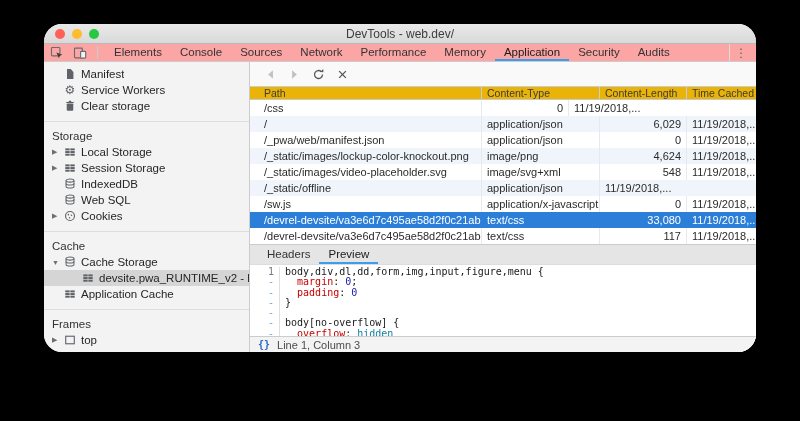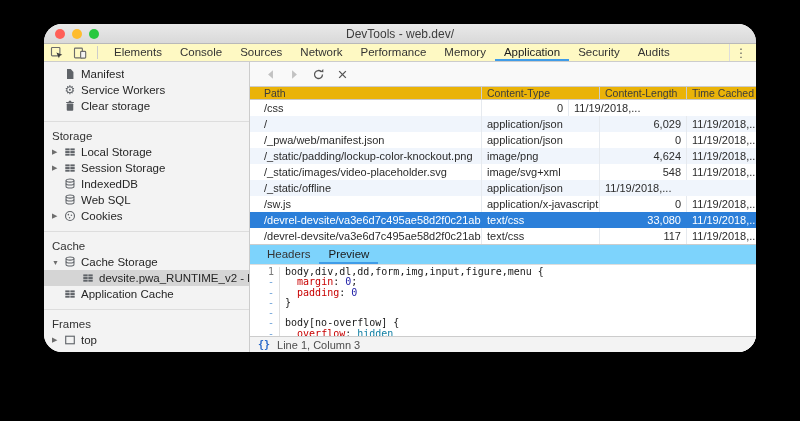--- a/index.html
+++ b/index.html
@@ -7,21 +7,21 @@
   *{box-sizing:border-box;}
   #window{position:absolute;left:44px;top:24px;width:712px;height:328px;border-radius:18px;
     background:#fff;overflow:hidden;box-shadow:0 14px 34px rgba(0,0,0,.65);display:flex;flex-direction:column;}
   
   .titlebar{height:20px;flex:none;background:linear-gradient(#e9e9e9,#d9d9d9);border-bottom:1px solid #b9b9b9;
     position:relative;display:flex;align-items:center;justify-content:center;font-size:12px;color:#3d3d3d;}
   .lights{position:absolute;left:11px;top:5px;display:flex;gap:7px;}
   .light{width:10px;height:10px;border-radius:50%;}
   .light.red{background:#ff5f57}.light.yellow{background:#febc2e}.light.green{background:#28c840}
   
-  .tabbar{height:18px;flex:none;background:#fef9c3;border-bottom:1px solid #ccc;display:flex;align-items:stretch;
+  .tabbar{height:18px;flex:none;background:#fca5a5;border-bottom:1px solid #ccc;display:flex;align-items:stretch;
     font-size:11.5px;color:#333;position:relative;}
   .tb-icons{display:flex;align-items:center;padding:0 5px;gap:7px;}
   .tb-btn{width:16px;height:15px;display:flex;align-items:center;justify-content:center;}
   .tb-btn svg{width:14px;height:14px;display:block;}
   .tb-sep{width:1px;height:13px;background:#ccc;margin:0 2px;align-self:center;}
   .tabs{display:flex;align-items:stretch;}
   .tab{padding:0 9px;display:flex;align-items:center;cursor:default;border-bottom:2px solid transparent;}
   .tab.active{border-bottom-color:#3f9ce8;color:#1a1a1a;}
   .more{position:absolute;right:4px;top:0;height:100%;display:flex;align-items:center;padding:0 5px;
     color:#5f5f5f;font-size:12px;border-left:1px solid #ddd;}
@@ -57,21 +57,21 @@
   .grow{height:16px;display:flex;background:#fff;color:#2b2b2b;}
   .grow.alt{background:#f0f5fc;}
   .grow.selected{background:#2b7fd9;color:#fff;}
   .cell{padding:0 5px;line-height:16px;white-space:nowrap;overflow:hidden;border-right:1px solid #e6eaef;flex:none;}
   .grow.selected .cell{border-right-color:transparent;}
   .cell.first{padding-left:14px;}
   .cell.right{text-align:right;}
   .cell.last{flex:1;border-right:none;}
   
   .preview{flex:1;display:flex;flex-direction:column;border-top:1px solid #ccc;min-height:0;background:#fff;}
-  .preview-tabs{height:20px;flex:none;background:#7dd3fc;border-bottom:1px solid #ddd;display:flex;
+  .preview-tabs{height:20px;flex:none;background:#e5e5e5;border-bottom:1px solid #ddd;display:flex;
     padding-left:8px;font-size:11.5px;color:#333;}
   .ptab{padding:0 9px;display:flex;align-items:center;border-bottom:2px solid transparent;cursor:default;}
   .ptab.active{border-bottom-color:#3f9ce8;color:#1a1a1a;}
   .code{flex:1;display:flex;min-height:0;overflow:hidden;font:10px/10.3px "DejaVu Sans Mono",monospace;padding-top:2px;}
   .gutter{width:30px;flex:none;border-right:1px solid #e0e0e0;text-align:right;padding-right:5px;color:#7a7a7a;}
   .gutter .dash{color:#6fa3d9;}
   .codecol{flex:1;padding-left:5px;overflow:hidden;}
   .code-line,.gut-line{white-space:pre;height:10.3px;}
   .tok-p{color:#1a1a1a}.tok-k{color:#c80000}.tok-n{color:#1a1aa6}.tok-a{color:#0e7ea3}
   
@@ -327,21 +327,21 @@
             <div class="cell right" style="width: 87px;">6,029</div>
             <div class="cell last">11/19/2018,...</div>
           </div>
           <div class="grow">
             <div class="cell first" style="width: 232px;">/_pwa/web/manifest.json</div>
             <div class="cell" style="width: 118px;">application/json</div>
             <div class="cell right" style="width: 87px;">0</div>
             <div class="cell last">11/19/2018,...</div>
           </div>
           <div class="grow alt">
-            <div class="cell first" style="width: 232px;">/_static/padding/lockup-color-knockout.png</div>
+            <div class="cell first" style="width: 232px;">/_static/images/lockup-color-knockout.png</div>
             <div class="cell" style="width: 118px;">image/png</div>
             <div class="cell right" style="width: 87px;">4,624</div>
             <div class="cell last">11/19/2018,...</div>
           </div>
           <div class="grow">
             <div class="cell first" style="width: 232px;">/_static/images/video-placeholder.svg</div>
             <div class="cell" style="width: 118px;">image/svg+xml</div>
             <div class="cell right" style="width: 87px;">548</div>
             <div class="cell last">11/19/2018,...</div>
           </div>

